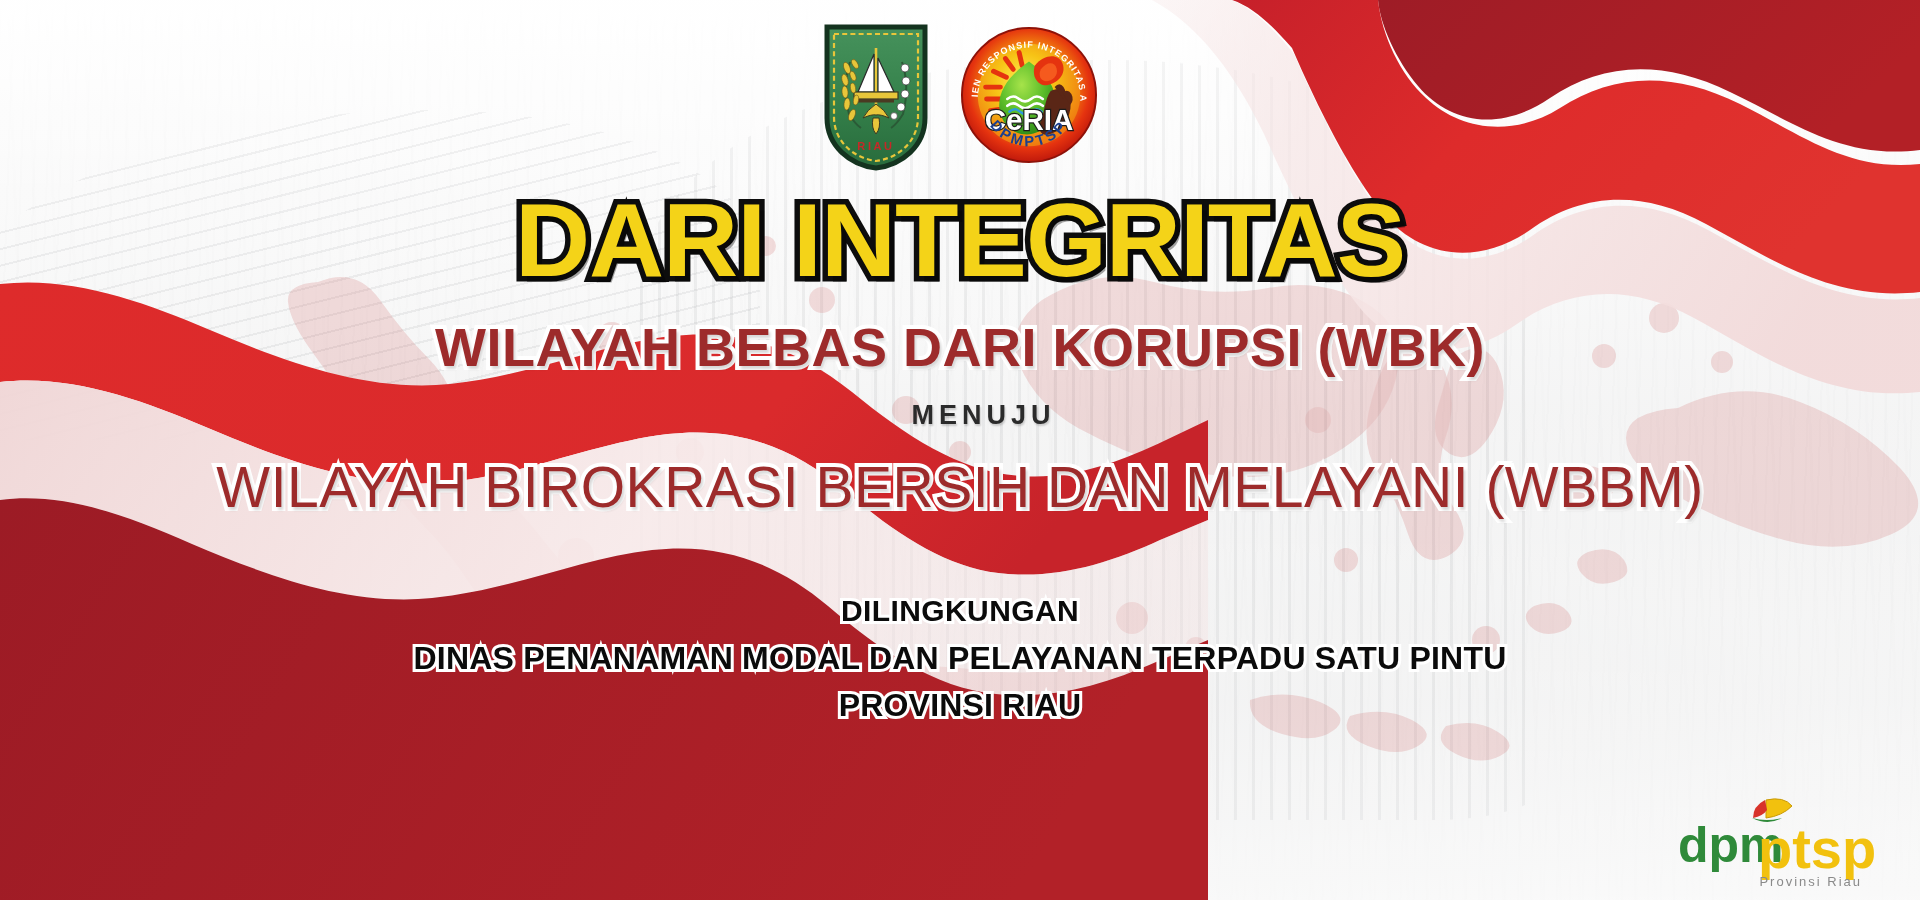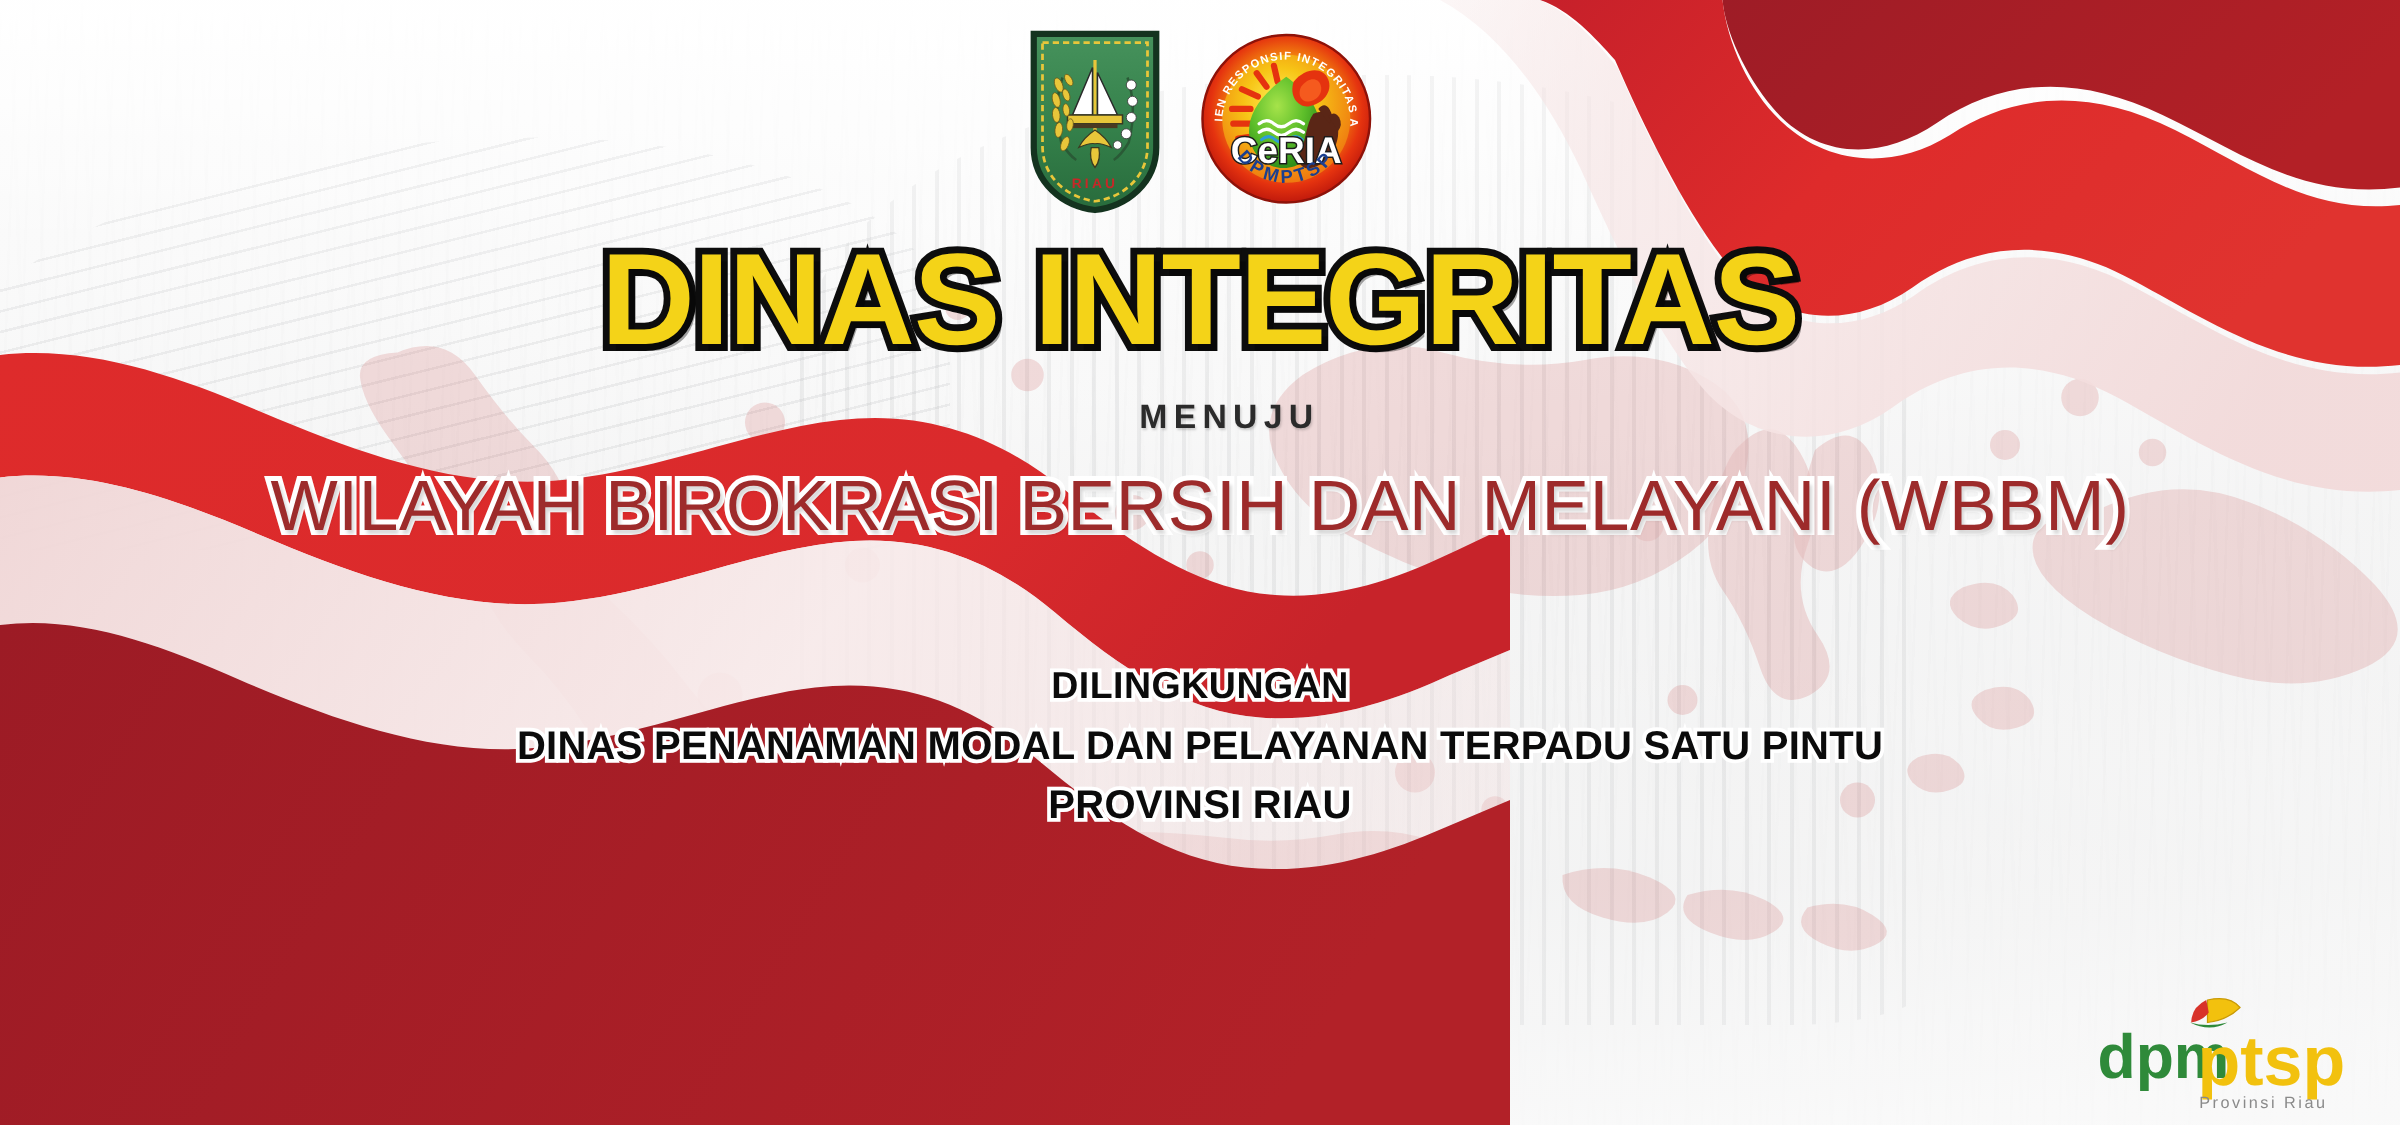--- a/index.html
+++ b/index.html
@@ -109,21 +109,21 @@
     font-weight:400;
     letter-spacing:.5px;
     line-height:1;
     color:#9D2B2B;
     -webkit-text-stroke:8px #ffffff;
     paint-order:stroke fill;
     text-shadow:2px 3px 3px rgba(0,0,0,.16);
   }
 
   .t-dilingkungan{
-    margin-top:98px;
+    margin-top:78px;
     font-size:30px;
     font-weight:900;
     letter-spacing:.4px;
     color:#0b0b0b;
     -webkit-text-stroke:6px #ffffff;
     paint-order:stroke fill;
   }
   .t-dinas{
     margin-top:12px;
     font-size:32px;
@@ -355,21 +355,22 @@
       <text font-family="Liberation Sans, sans-serif" font-size="9.1" font-weight="700" fill="#ffffff" letter-spacing="1.1">
         <textPath href="#arcTop" startOffset="50%" text-anchor="middle">CEPAT EFISIEN RESPONSIF INTEGRITAS AKUNTABEL</textPath>
       </text>
       <text font-family="Liberation Sans, sans-serif" font-size="15" font-weight="700" fill="#1b3f8f" letter-spacing="3">
         <textPath href="#arcBot" startOffset="50%" text-anchor="middle">DPMPTSP</textPath>
       </text>
     </svg>
   </div>
 
   <div class="content">
-    <div class="t-zona">DINAS INTEGRITAS</div>
+    <div class="t-zona">DARI INTEGRITAS</div>
+    <div class="t-wbk">WILAYAH BEBAS DARI KORUPSI (WBK)</div>
     <div class="t-menuju">MENUJU</div>
     <div class="t-wbbm">WILAYAH BIROKRASI BERSIH DAN MELAYANI (WBBM)</div>
     <div class="t-dilingkungan">DILINGKUNGAN</div>
     <div class="t-dinas">DINAS PENANAMAN MODAL DAN PELAYANAN TERPADU SATU PINTU</div>
     <div class="t-provinsi">PROVINSI RIAU</div>
   </div>
 
   <svg class="logo-dpmptsp" viewBox="0 0 232 104" aria-hidden="true">
 
     <path d="M100 12 q18 -4 26 6 q-10 10 -26 12 z" fill="#F2C10E" stroke="#C99A06" stroke-width="1"></path>

